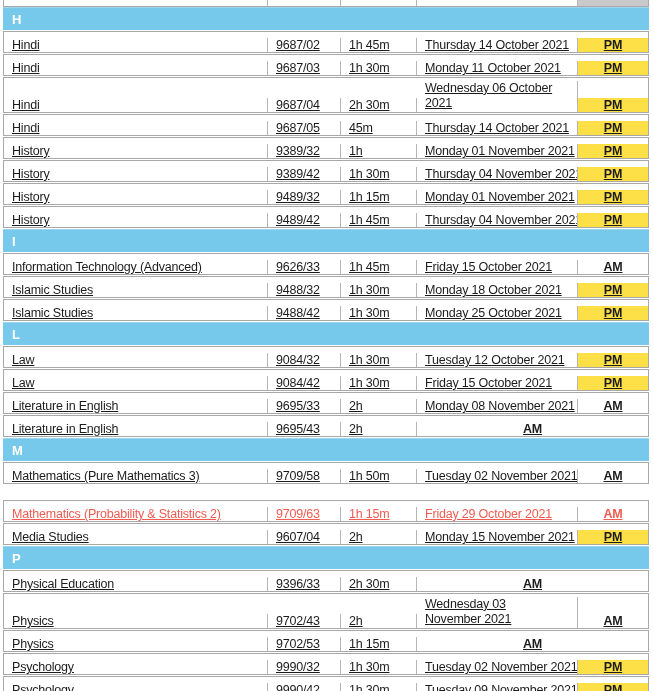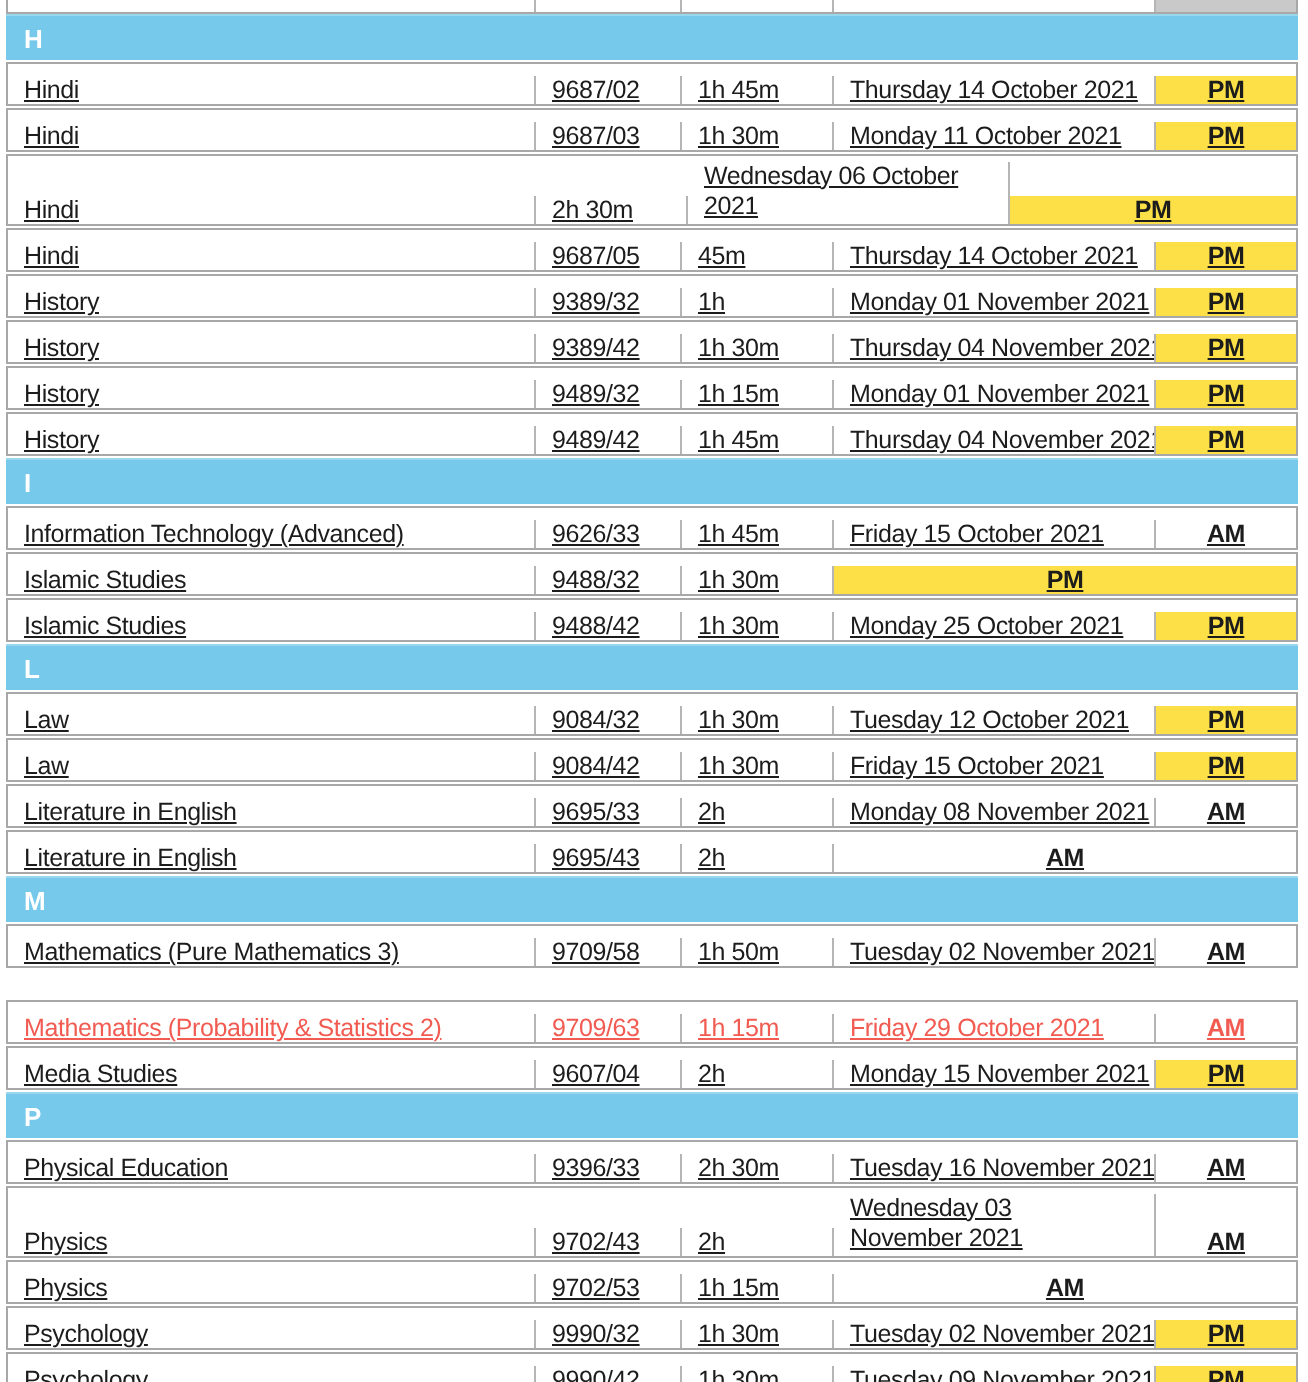--- a/index.html
+++ b/index.html
@@ -108,20 +108,23 @@
           <span class="date-text">Monday 11 October 2021</span>
         </div>
         <div class="cell cell-session is-pm">
           <span class="cell-text">PM</span>
         </div>
       </div>
       <div class="row row--tall">
         <div class="cell cell-subject">
           <span class="cell-text">Hindi</span>
         </div>
+        <div class="cell cell-code">
+          <span class="cell-text">9687/04</span>
+        </div>
         <div class="cell cell-duration">
           <span class="cell-text">2h 30m</span>
         </div>
         <div class="cell cell-date">
           <span class="date-text">Wednesday 06 October 2021</span>
         </div>
         <div class="cell cell-session is-pm">
           <span class="cell-text">PM</span>
         </div>
       </div>
@@ -233,20 +236,23 @@
       <div class="row">
         <div class="cell cell-subject">
           <span class="cell-text">Islamic Studies</span>
         </div>
         <div class="cell cell-code">
           <span class="cell-text">9488/32</span>
         </div>
         <div class="cell cell-duration">
           <span class="cell-text">1h 30m</span>
         </div>
+        <div class="cell cell-date">
+          <span class="date-text">Monday 18 October 2021</span>
+        </div>
         <div class="cell cell-session is-pm">
           <span class="cell-text">PM</span>
         </div>
       </div>
       <div class="row">
         <div class="cell cell-subject">
           <span class="cell-text">Islamic Studies</span>
         </div>
         <div class="cell cell-code">
           <span class="cell-text">9488/42</span>
@@ -389,23 +395,20 @@
       <div class="row">
         <div class="cell cell-subject">
           <span class="cell-text">Physical Education</span>
         </div>
         <div class="cell cell-code">
           <span class="cell-text">9396/33</span>
         </div>
         <div class="cell cell-duration">
           <span class="cell-text">2h 30m</span>
         </div>
-        <div class="cell cell-date">
-          <span class="date-text">Tuesday 16 November 2021</span>
-        </div>
         <div class="cell cell-session">
           <span class="cell-text">AM</span>
         </div>
       </div>
       <div class="row row--tall">
         <div class="cell cell-subject">
           <span class="cell-text">Physics</span>
         </div>
         <div class="cell cell-code">
           <span class="cell-text">9702/43</span>

